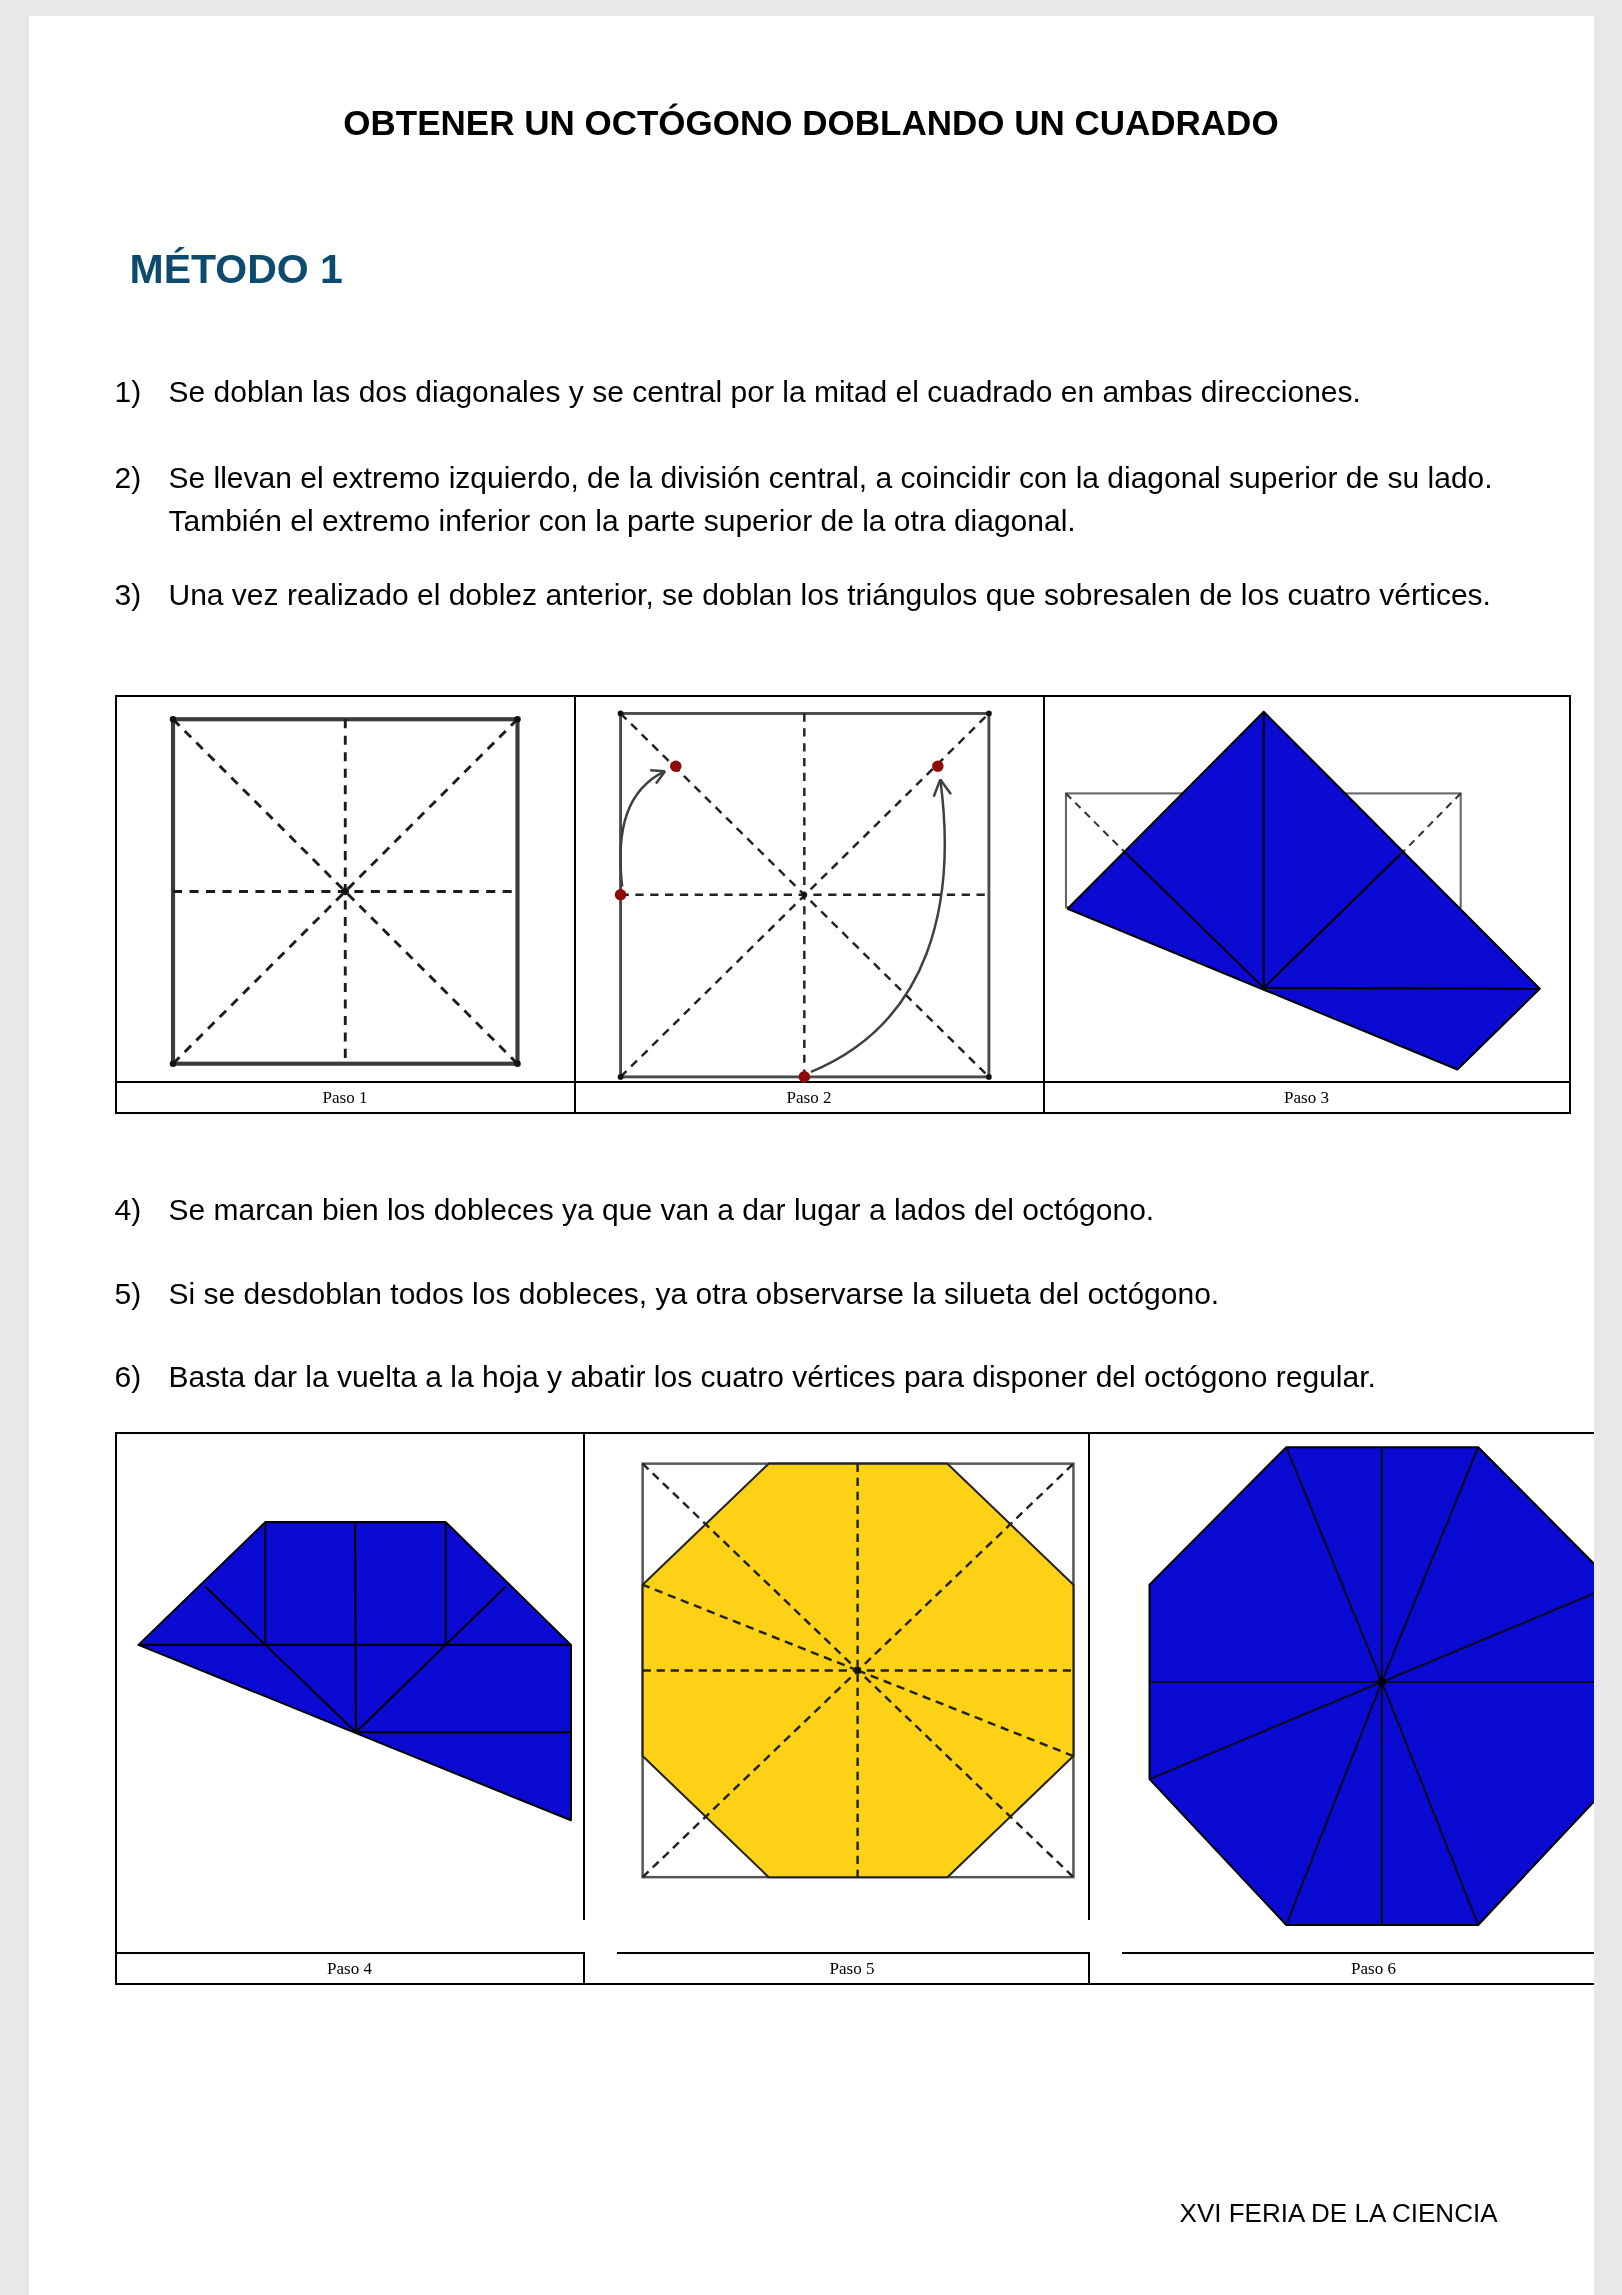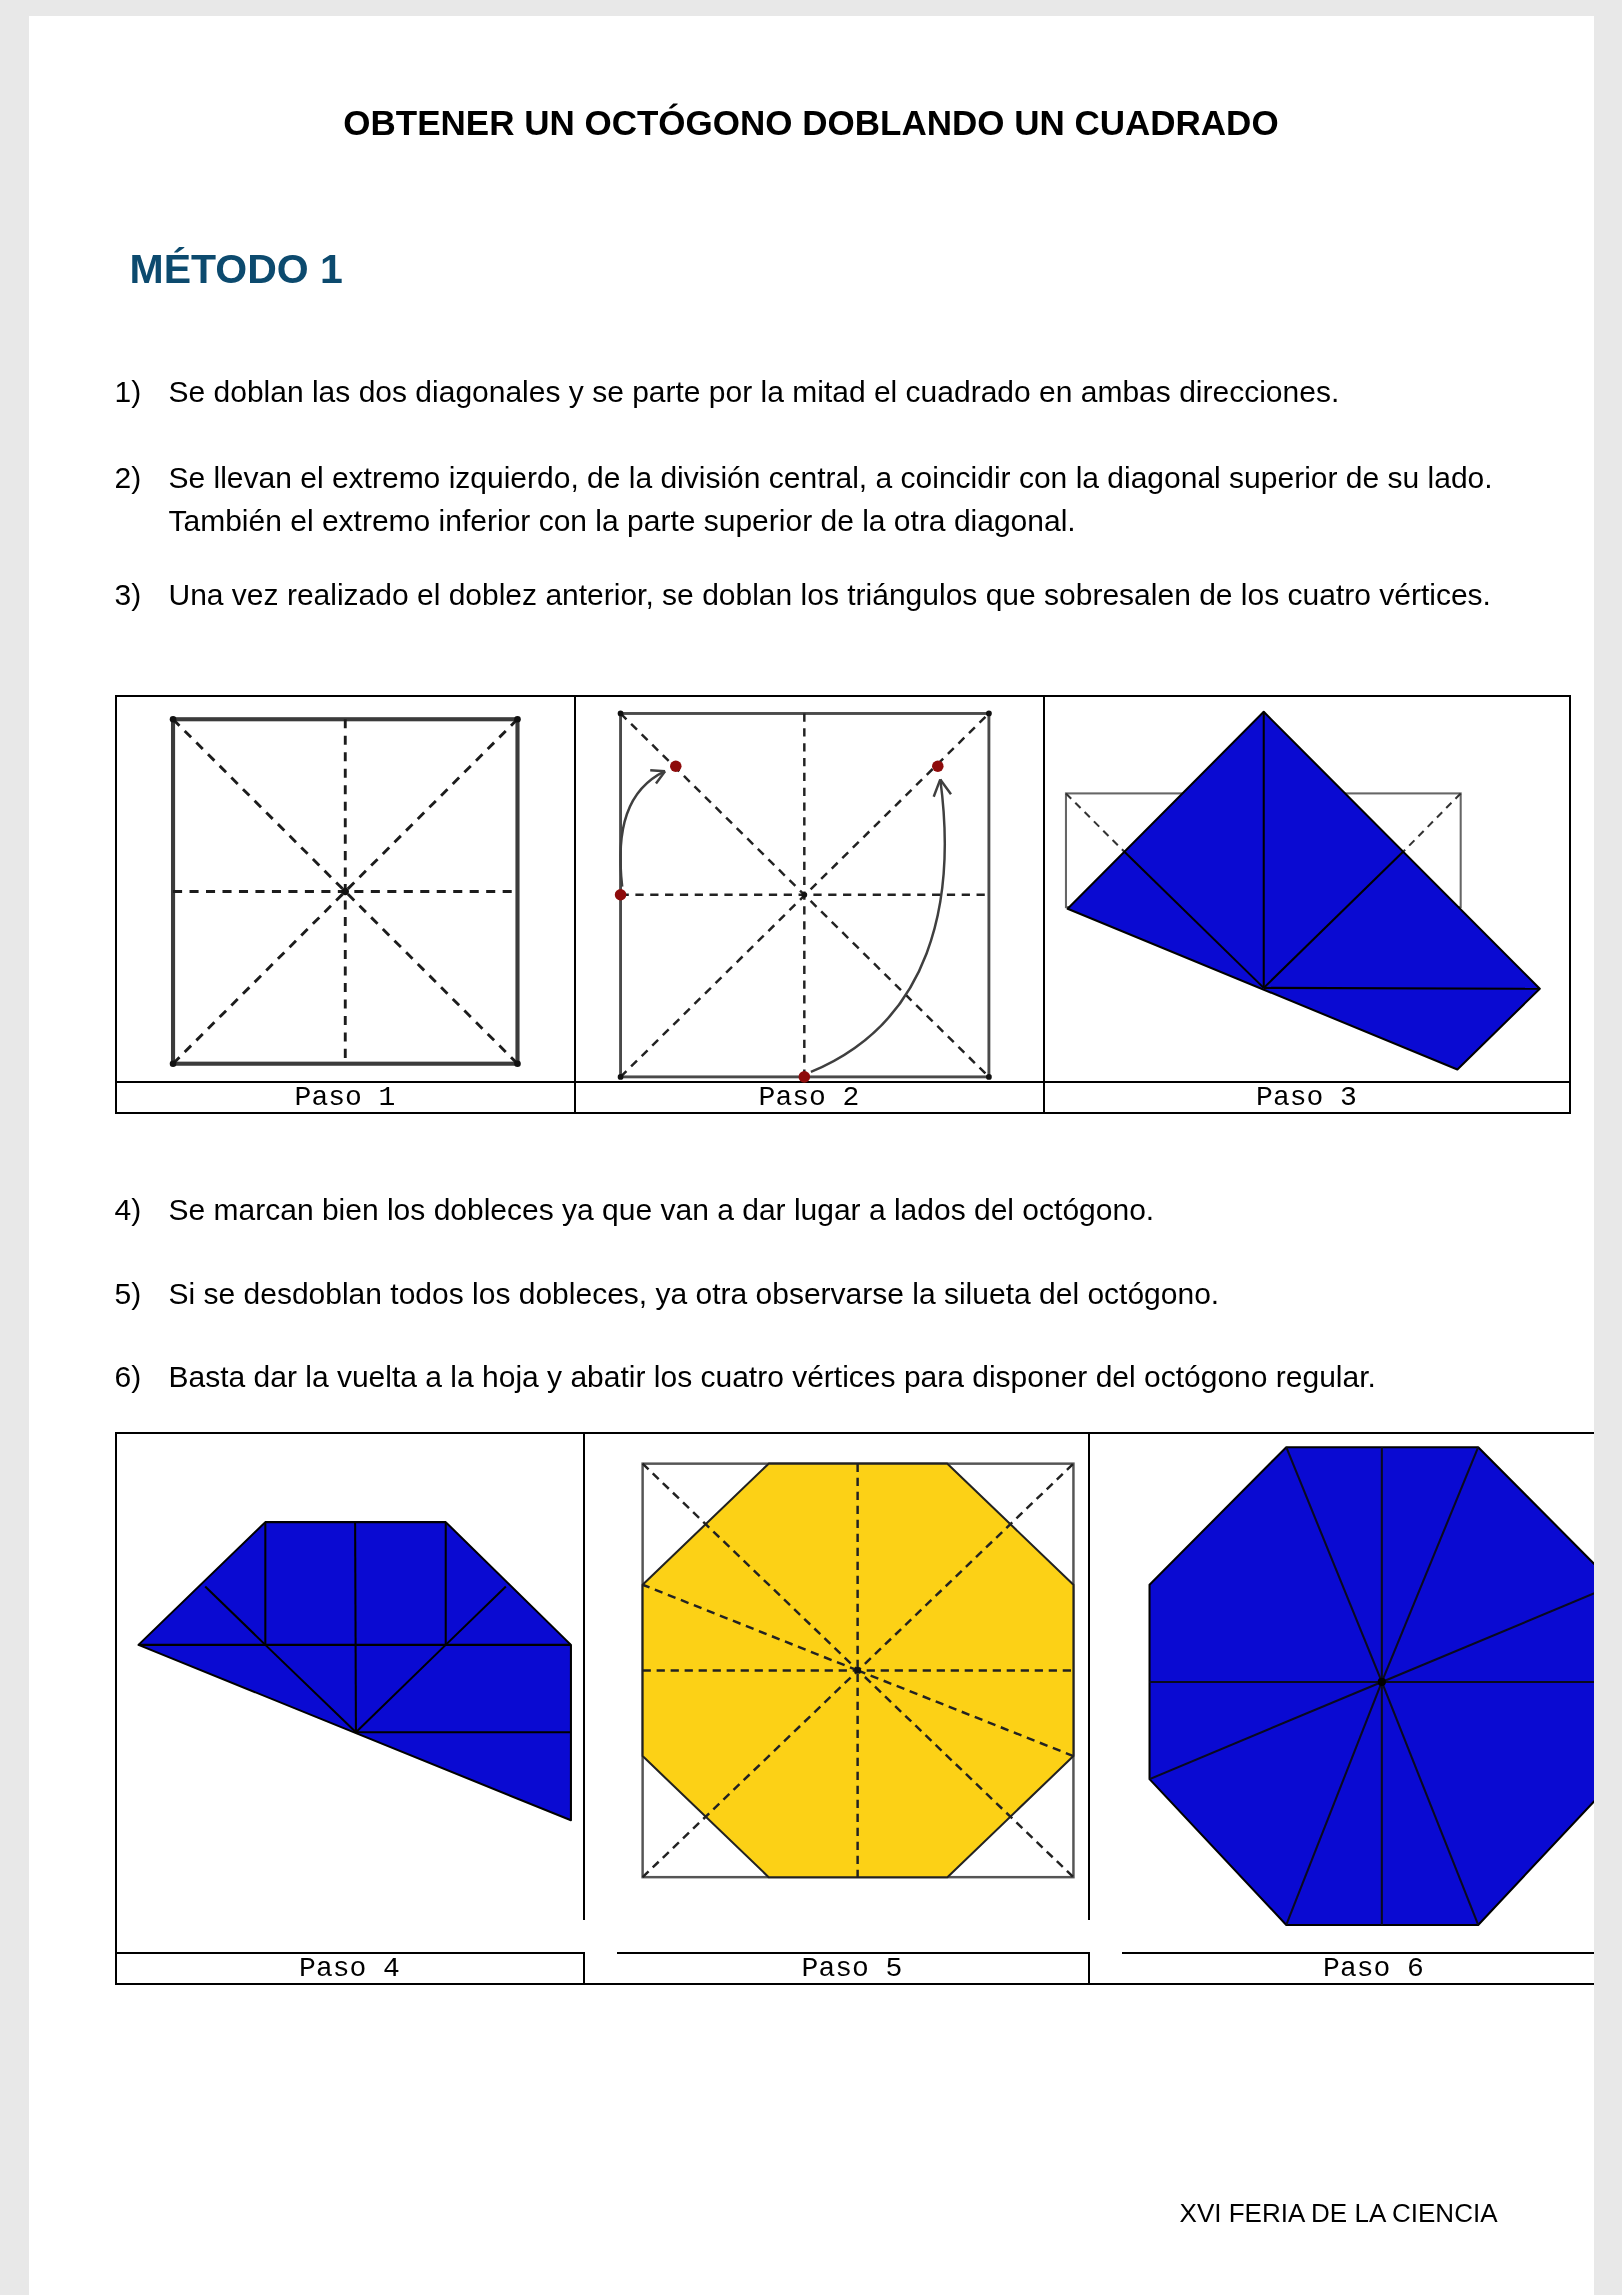--- a/index.html
+++ b/index.html
@@ -35,42 +35,42 @@
     border:2.5px solid #000;
     background:#fff;
     box-sizing:border-box;
   }
   #table1{left:86px;top:679px;grid-template-columns:459px 469px 524px;grid-template-rows:384px 31px;}
   #table2{left:86px;top:1416px;grid-template-columns:468px 473px 504px;grid-template-rows:486px 30.5px;gap:32px;}
   .fcell{border-right:2.5px solid #000;position:relative;overflow:visible;}
   .fcell.last{border-right:none;}
   .ccell{
     border-right:2.5px solid #000;border-top:2.5px solid #000;
-    font-family:Liberation Mono, monospace;
-    font-size:28px;text-align:center;
+    font-family:Liberation Serif, serif;
+    font-size:17px;text-align:center;
     line-height:30px;
   }
   .ccell.last{border-right:none;}
   .fcell svg{display:block;position:relative;z-index:2;overflow:visible;}
   .footer{
     position:absolute;top:2182px;right:96px;
     font-size:26px;line-height:1.2;
   }
 </style>
 </head>
 <body>
 
 <div class="page">
 
   <div class="doc-title">OBTENER UN OCTÓGONO DOBLANDO UN CUADRADO</div>
   <div class="method-heading">MÉTODO 1</div>
 
   <div class="step" style="top:354px">
     <span class="step-num">1)</span>
-    <span class="step-text">Se doblan las dos diagonales y se parte por la mitad el cuadrado en ambas direcciones.</span>
+    <span class="step-text">Se doblan las dos diagonales y se central por la mitad el cuadrado en ambas direcciones.</span>
   </div>
   <div class="step" style="top:440px">
     <span class="step-num">2)</span>
     <span class="step-text">Se llevan el extremo izquierdo, de la división central, a coincidir con la diagonal superior de su lado. También el extremo inferior con la parte superior de la otra diagonal.</span>
   </div>
   <div class="step" style="top:557px">
     <span class="step-num">3)</span>
     <span class="step-text">Una vez realizado el doblez anterior, se doblan los triángulos que sobresalen de los cuatro vértices.</span>
   </div>
 

